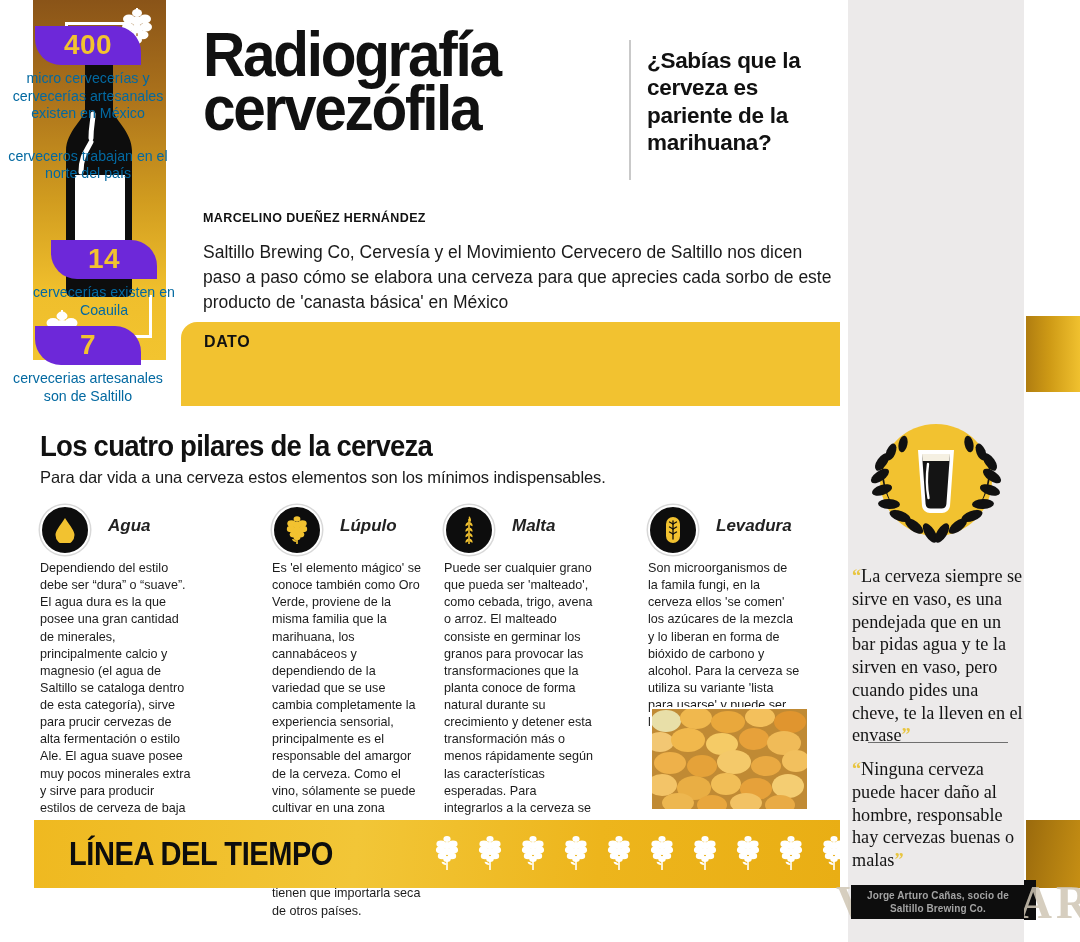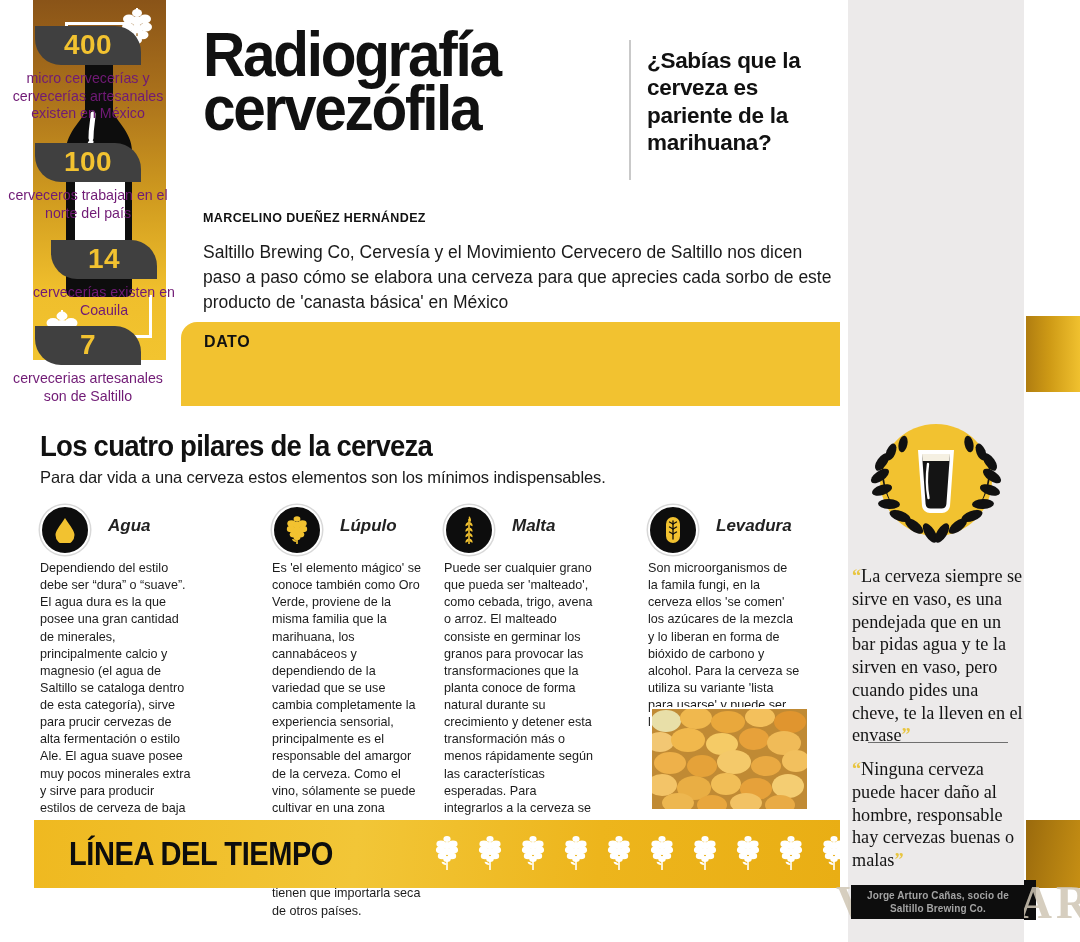--- a/index.html
+++ b/index.html
@@ -115,27 +115,27 @@
   .side-edge{position:absolute;left:1024px;top:0;width:56px;height:942px;background:#fff;}
   .edge-strip-a{position:absolute;left:1026px;top:316px;width:54px;height:76px;
     background:linear-gradient(90deg,#b07d10 0%,#cf9b16 45%,#f0c12f 100%);}
   .edge-strip-b{position:absolute;left:1026px;top:820px;width:54px;height:68px;
     background:linear-gradient(100deg,#9a6a0d 0%,#b07d10 50%,#c68f14 100%);}
   .edge-black{position:absolute;left:1024px;top:880px;width:12px;height:40px;background:#0d0d0d;}
 
   .stat{position:absolute;left:0;width:176px;text-align:center;}
   .stat-chip{
     display:inline-block;min-width:74px;padding:3px 16px 5px 16px;
-    background:#404040;border-radius:0 26px 0 26px;
+    background:#6d28d9;border-radius:0 26px 0 26px;
     font-weight:bold;font-size:28px;line-height:1.12;color:#f2c230;
     letter-spacing:0.5px;
   }
   .stat-label{
     margin-top:5px;padding:0 8px;
-    font-size:14.2px;line-height:1.23;color:#701a75;
+    font-size:14.2px;line-height:1.23;color:#0369a1;
   }
 
   .laurel{position:absolute;left:860px;top:412px;width:152px;height:142px;}
 
   .quote{
     position:absolute;left:852px;width:172px;
     font-family:"Liberation Serif", serif;
     font-size:18.2px;line-height:1.25;color:#141414;
   }
   .q-mark{color:#e8c53f;font-weight:bold;}
@@ -518,21 +518,20 @@
   <div class="side-edge"></div>
   <div class="edge-strip-a"></div>
   <div class="edge-strip-b"></div>
   <div class="edge-black"></div>
 
   <div class="stat" style="top:26px;">
     <div class="stat-chip">400</div>
     <div class="stat-label">micro cervecerías y cervecerías artesanales existen en México</div>
   </div>
   <div class="stat" style="top:143px;">
-    <div class="stat-chip">100</div>
     <div class="stat-label">cerveceros trabajan en el norte del país</div>
   </div>
   <div class="stat" style="top:240px;padding-left:16px;">
     <div class="stat-chip">14</div>
     <div class="stat-label">cervecerías existen en Coauila</div>
   </div>
   <div class="stat" style="top:326px;">
     <div class="stat-chip">7</div>
     <div class="stat-label">cervecerias artesanales son de Saltillo</div>
   </div>

